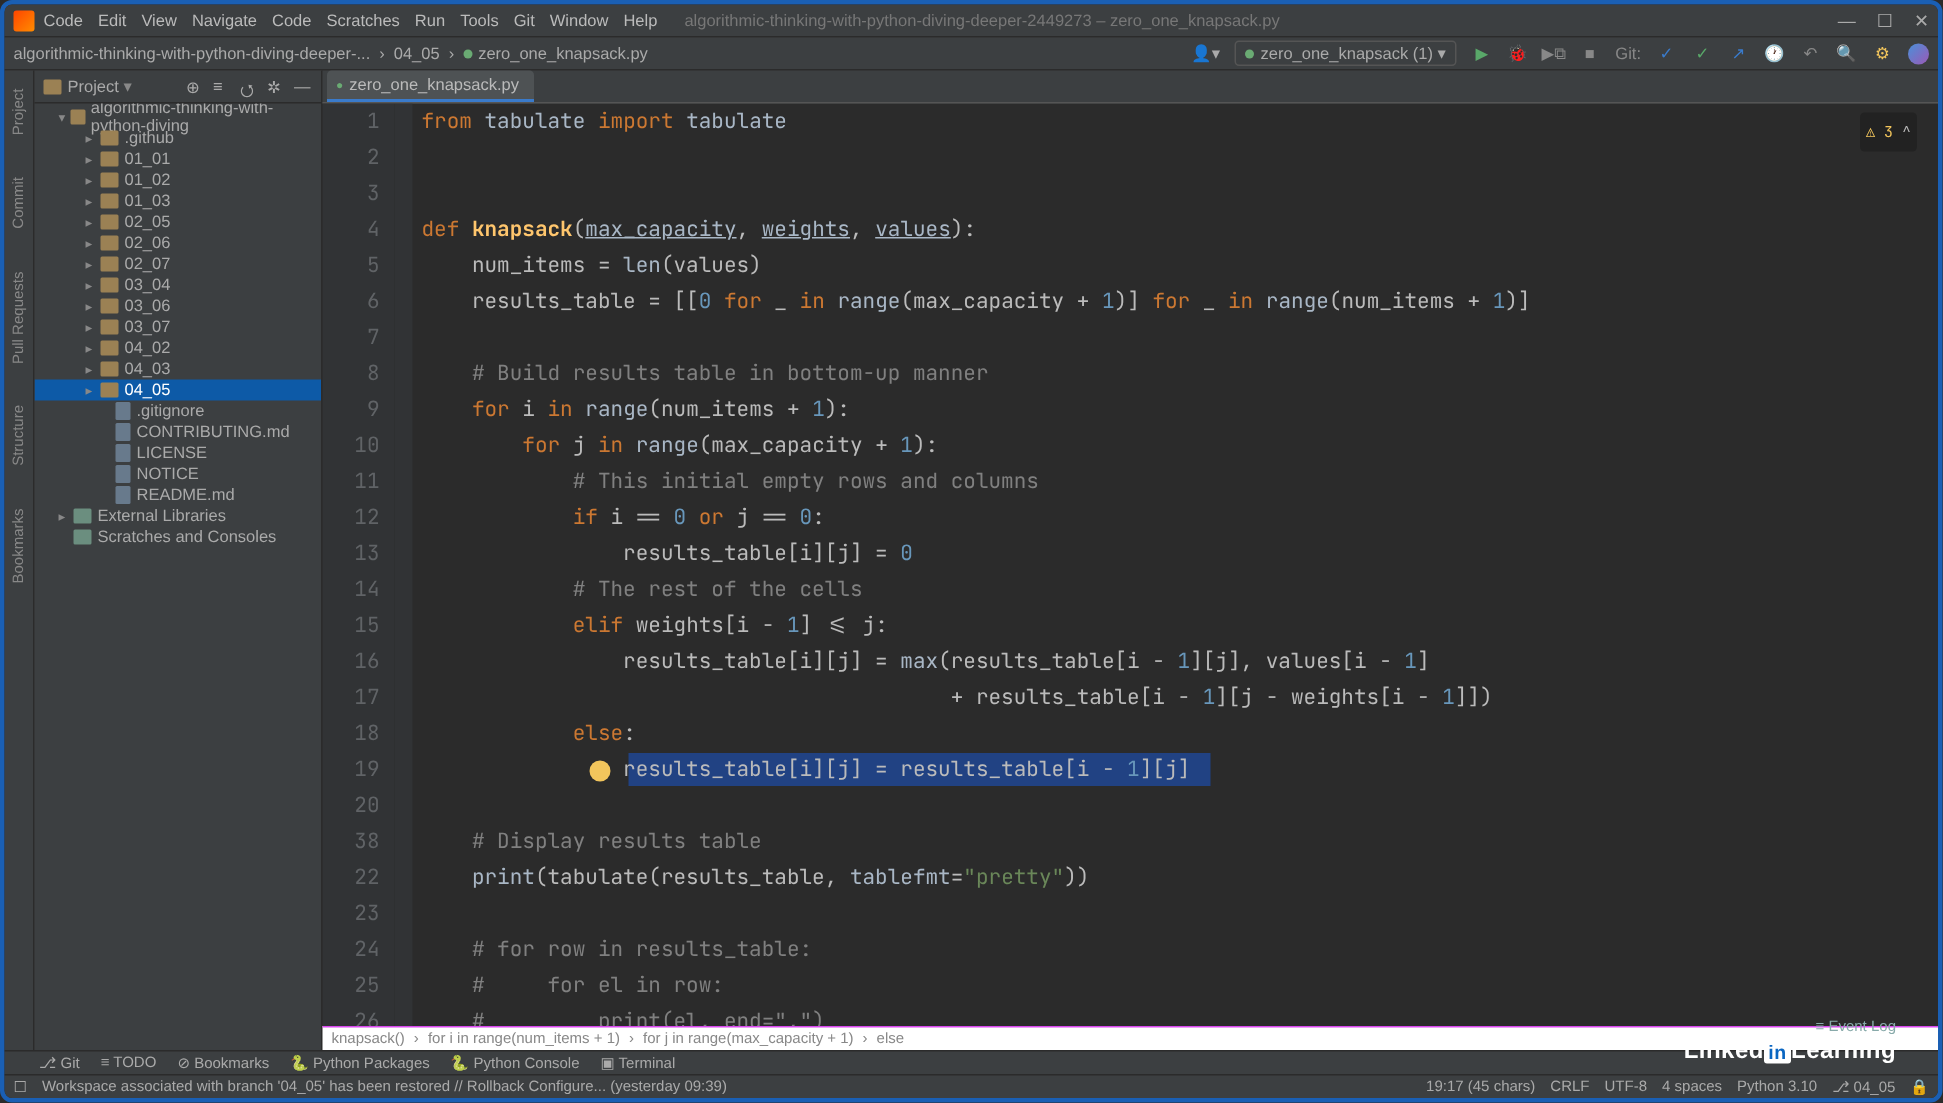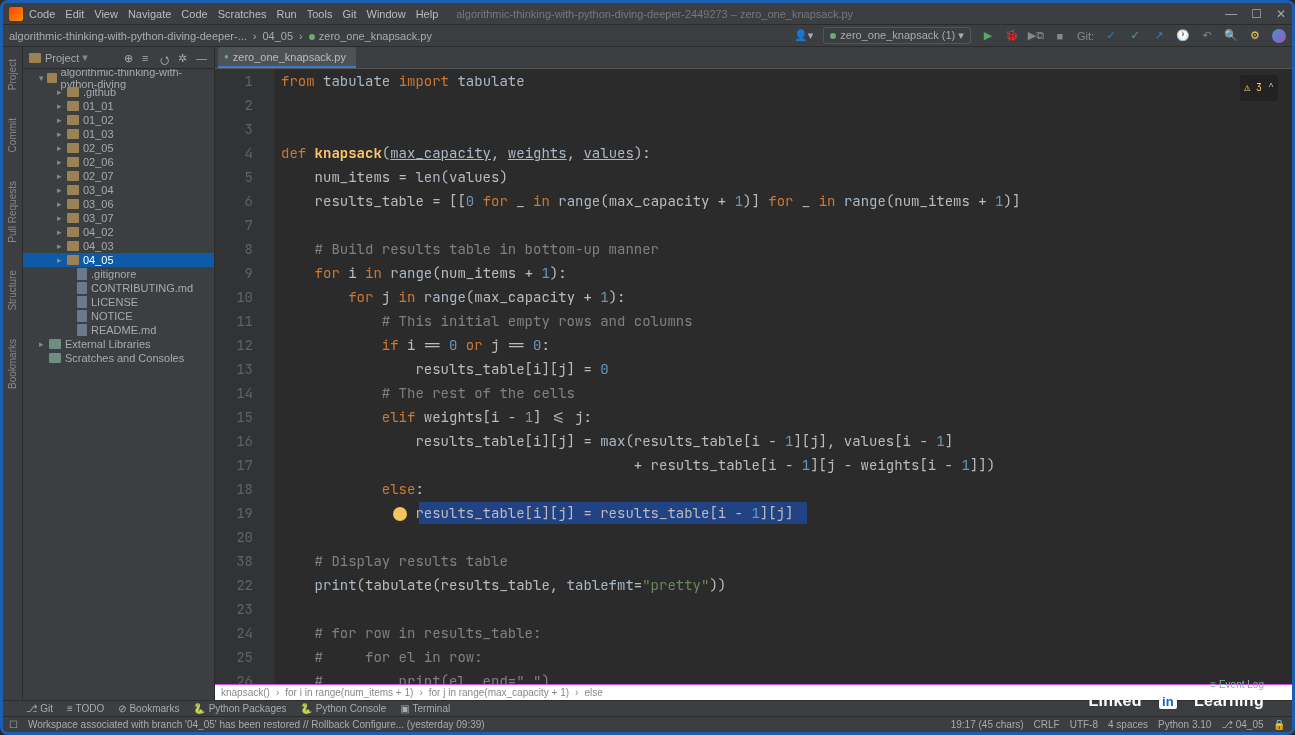--- a/index.html
+++ b/index.html
@@ -72,21 +72,21 @@
 .breadcrumb-bar span { cursor:pointer; }
 
 
 .bottombar { height:16px; background:#3c3f41; border-top:1px solid #2b2b2b; display:flex; align-items:center; padding:0 23px; font-size:10px; color:#aaa; gap:14px; }
 .bottombar .sp { flex:1; }
 
 
 .statusbar { height:16px; background:#3c3f41; border-top:1px solid #2b2b2b; display:flex; align-items:center; padding:0 6px; font-size:10px; color:#aaa; gap:10px; }
 
 
-.watermark { position:absolute; right:28px; bottom:22px; font-size:16px; color:#fff; font-weight:600; letter-spacing:0.3px; display:flex; align-items:center; gap:17px; }
+.watermark { position:absolute; right:28px; bottom:22px; font-size:16px; color:#fff; font-weight:600; letter-spacing:0.3px; display:flex; align-items:center; gap:0; }
 .watermark .in { background:#fff; color:#0a66c2; font-weight:700; padding:0 3px; border-radius:2px; font-size:13px; }
 
 .event-log { position:absolute; right:28px; bottom:42px; font-size:10px; color:#8aa; cursor:pointer; }
 </style>
 </head>
 <body>
 
 <div class="titlebar">
   <div class="app-icon"></div>
   <div class="menu" id="mainmenu">

